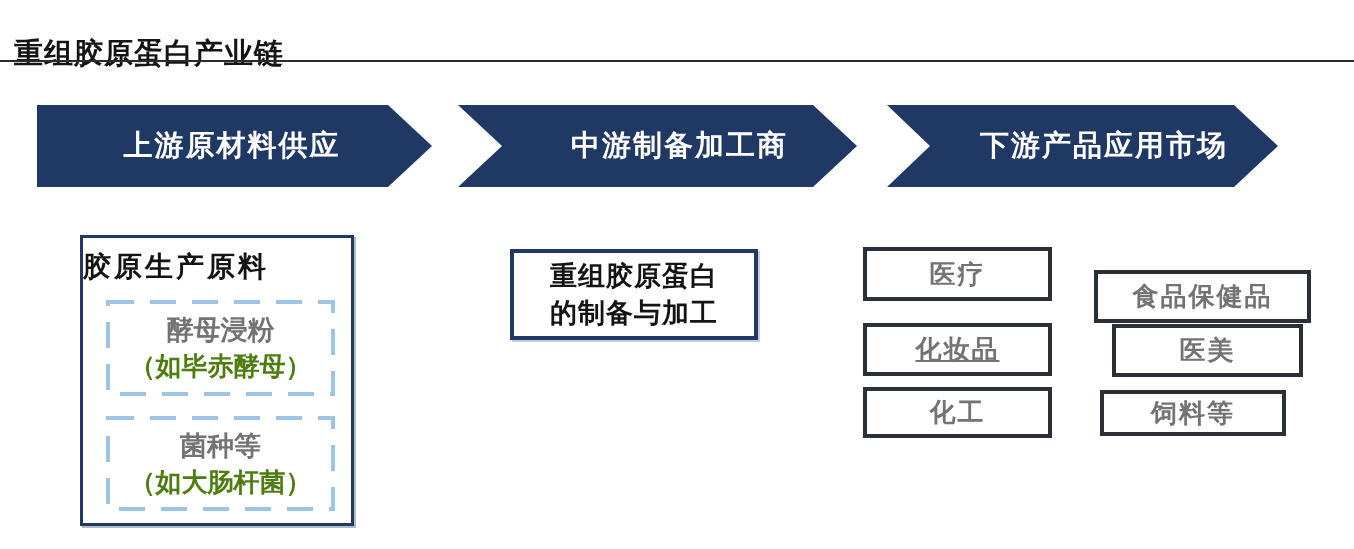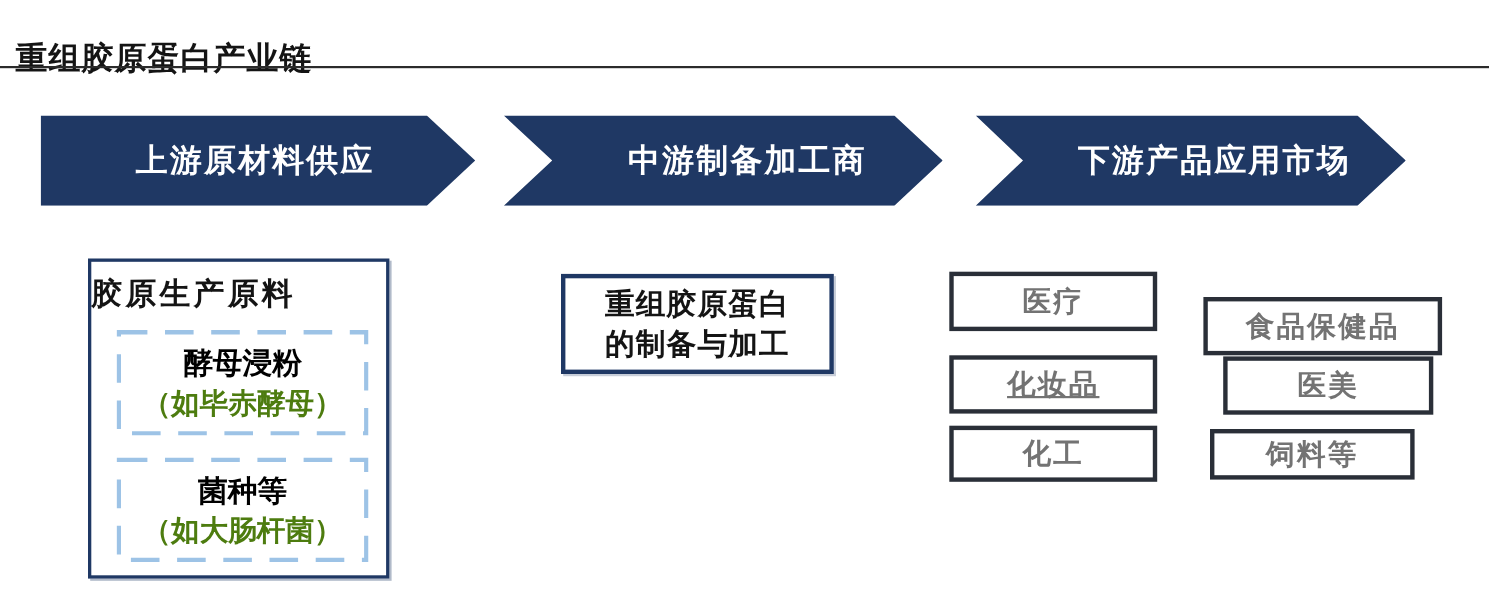--- a/index.html
+++ b/index.html
@@ -37,21 +37,21 @@
     position:absolute;left:0;top:10px;width:100%;text-align:left;
     font-size:28px;font-weight:bold;letter-spacing:3px;color:#141414;white-space:nowrap;
   }
   .dashed-item{position:absolute;box-sizing:border-box;}
   .dashed-item svg{position:absolute;left:0;top:0;width:100%;height:100%;display:block;}
   .dashed-item rect{fill:none;stroke:#9DC3E6;stroke-width:4;}
   .dashed-item .item-text{
     position:absolute;inset:0;display:flex;flex-direction:column;
     align-items:center;justify-content:center;text-align:center;
   }
-  .item-line1{font-size:27px;font-weight:bold;line-height:36px;color:#000000;white-space:nowrap;}
+  .item-line1{font-size:27px;font-weight:bold;line-height:36px;color:#737373;white-space:nowrap;}
   .item-line2{font-size:26px;font-weight:bold;line-height:36px;color:#4d7c0f;white-space:nowrap;}
   .dash1{left:23px;top:62px;width:229px;height:96px;}
   .dash2{left:23px;top:178px;width:229px;height:95px;}
 
   .midstream-box{
     position:absolute;left:510px;top:237px;width:248px;height:91px;
     border:4px solid #1F3864;box-sizing:border-box;background:#ffffff;
     display:flex;flex-direction:column;align-items:center;justify-content:center;
     box-shadow:2px 2px 0 rgba(31,56,100,0.25);
     margin-top:12px;

